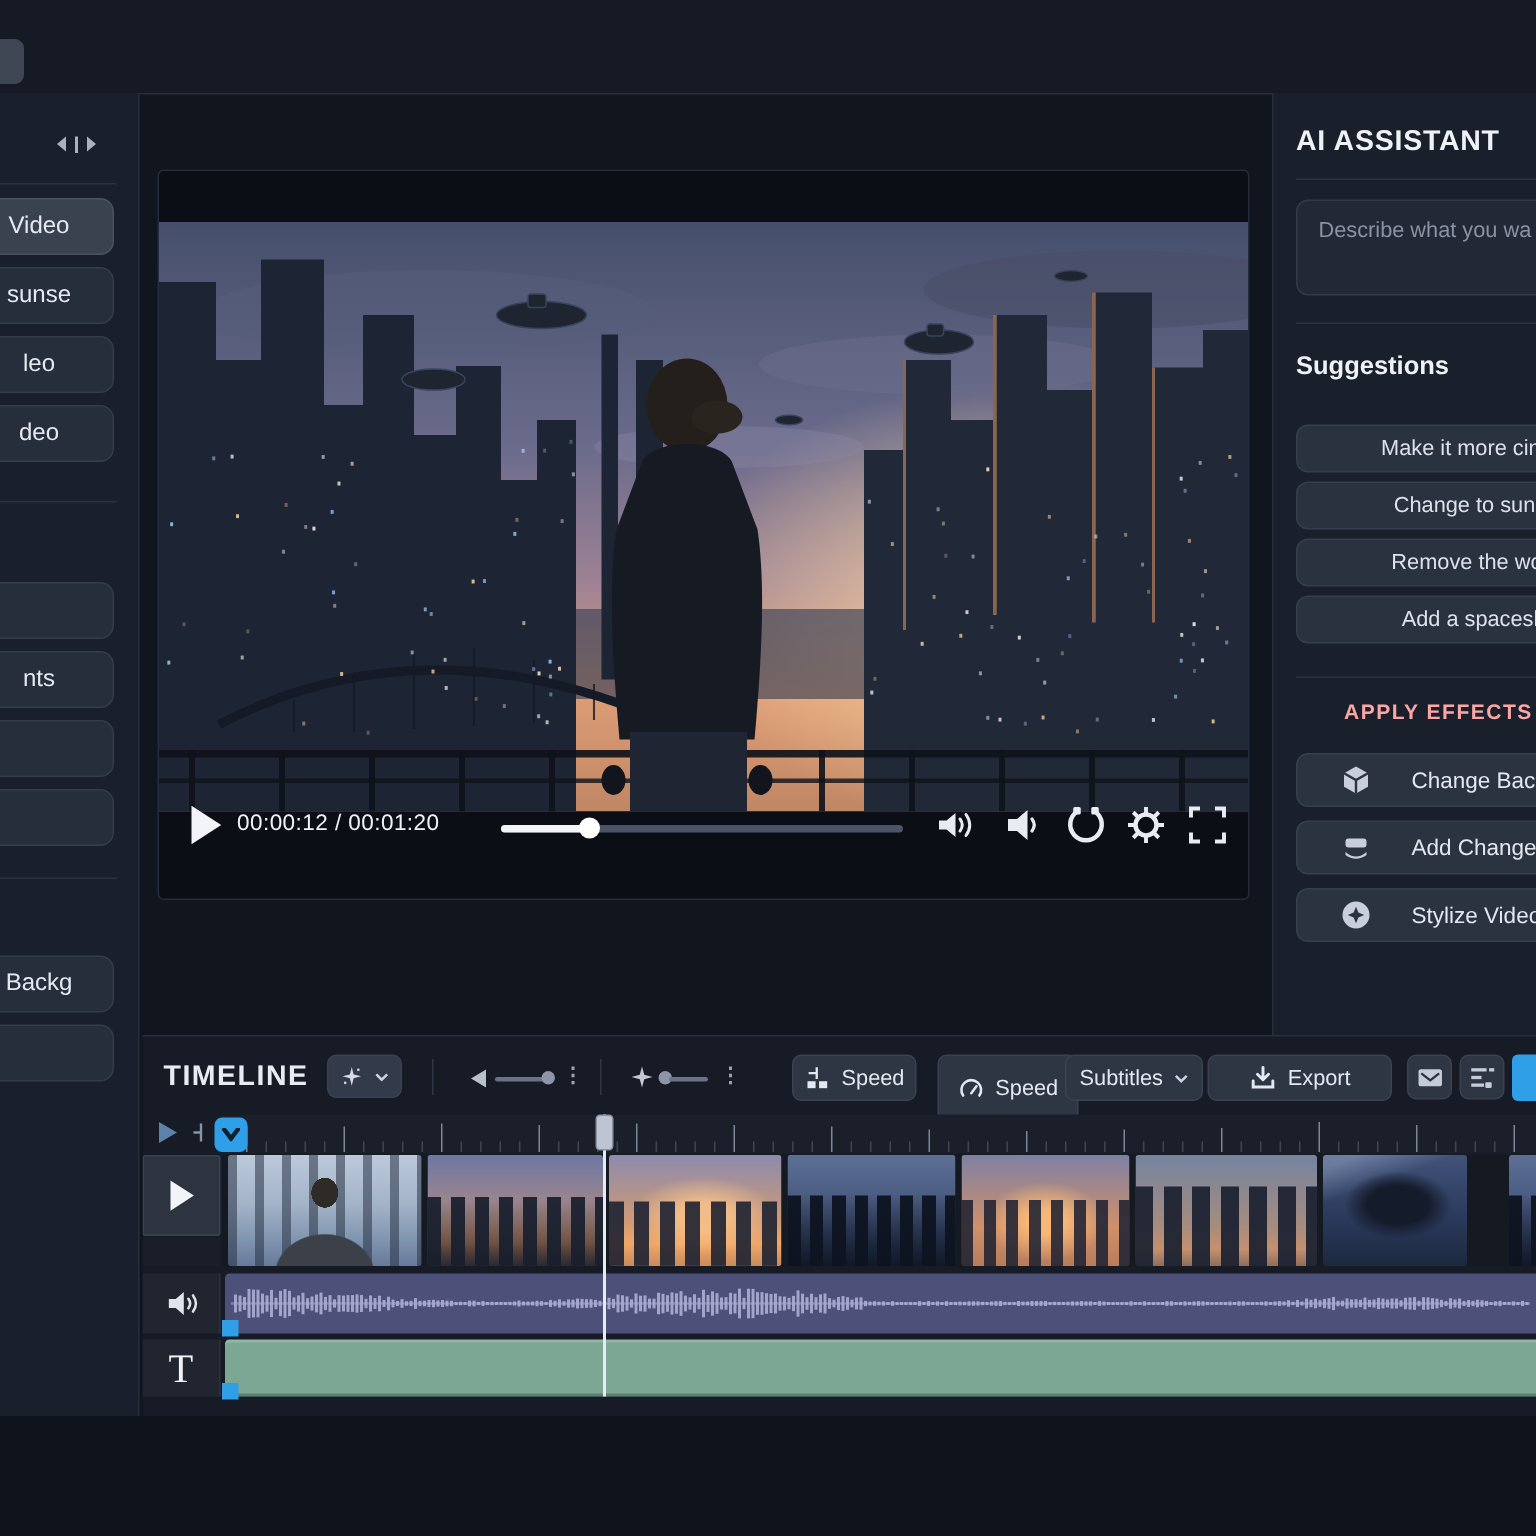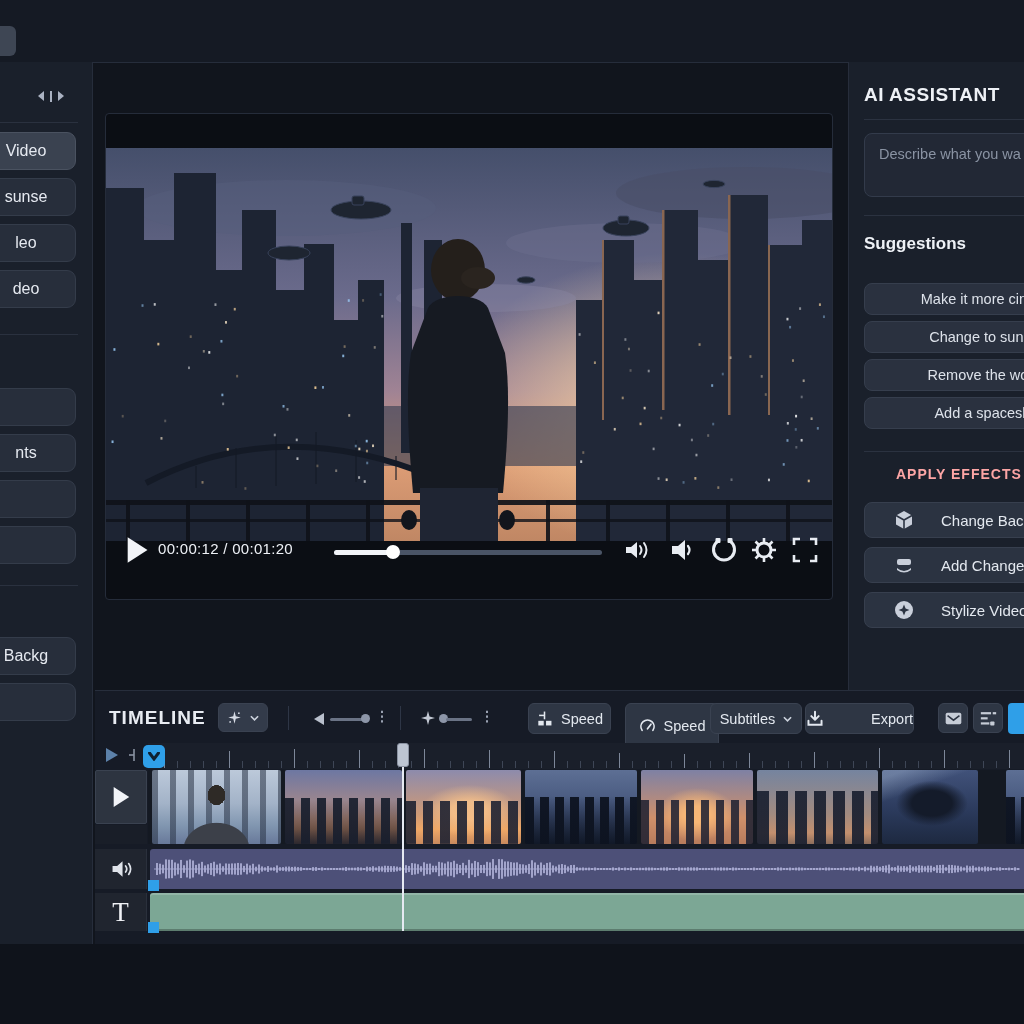--- a/index.html
+++ b/index.html
@@ -53,21 +53,21 @@
   .tl-btn{background:#2e3644;border:1px solid #3a4251;border-radius:6px;color:#e3e8ef;
     font-size:14.5px;display:flex;align-items:center;justify-content:center;gap:8px;box-sizing:border-box;}
   #star-btn{left:123px;top:12px;width:50px;height:29px;background:#333b4a;}
   .tl-div{top:15px;width:1px;height:24px;background:#2e3646;}
   .kebab{color:#9aa2b2;font-size:14px;font-weight:bold;letter-spacing:0;}
   .slider-line{top:27px;height:3px;background:#6a7385;border-radius:2px;}
   .slider-dot{top:23px;width:9px;height:9px;border-radius:50%;background:#8d96a8;}
   #btn-split{left:433px;top:12px;width:83px;height:31px;}
   #btn-speed{left:530px;top:12px;width:94px;height:46px;}
   #btn-subtitles{left:615px;top:12px;width:92px;height:31px;}
-  #btn-export{left:710px;top:12px;width:109px;height:31px;justify-content:space-between;}
+  #btn-export{left:710px;top:12px;width:123px;height:31px;}
   #btn-mail{left:843px;top:12px;width:30px;height:30px;}
   #btn-list{left:878px;top:12px;width:30px;height:30px;}
   #btn-blue{left:913px;top:12px;width:50px;height:31px;background:var(--accent,#2f9fe8);
     border:none;border-radius:4px;}
   #ruler{left:53px;top:52px;width:876px;height:26px;background:#1a1f2a;}
   .tick{position:absolute;bottom:1px;width:1px;background:#3e4656;}
   .tick.tall{background:#7d8799;}
   #mini-play{left:9px;top:56px;width:16px;height:16px;}
   #mini-tick{left:33px;top:57px;width:8px;height:14px;}
   #blue-marker{left:48px;top:54px;width:22px;height:23px;background:var(--accent,#2f9fe8);

